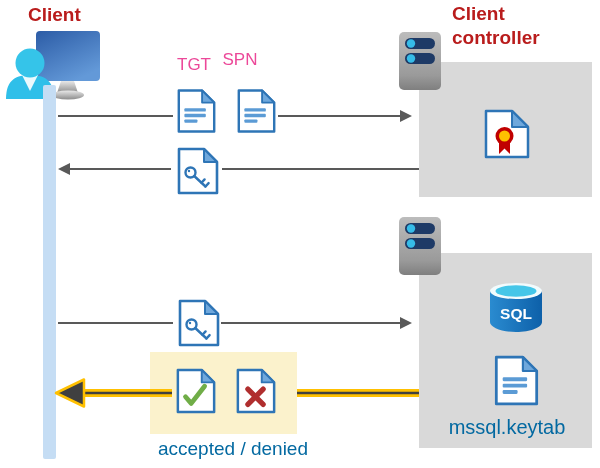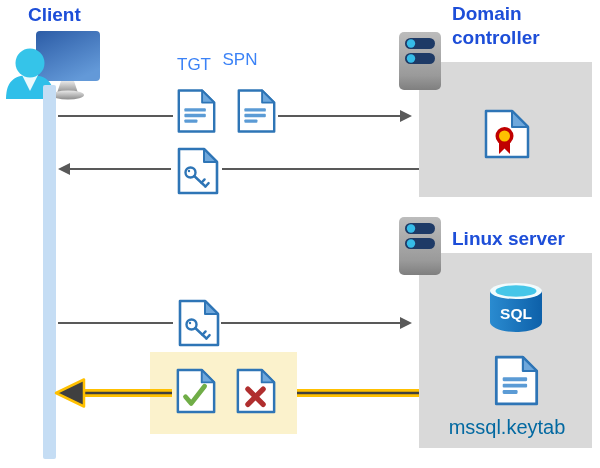--- a/index.html
+++ b/index.html
@@ -1,21 +1,21 @@
 <!DOCTYPE html>
 <html><head>
 <meta charset="utf-8">
 <style>
   html,body{margin:0;padding:0;background:#fff;}
   .canvas{position:relative;width:600px;height:468px;background:#ffffff;
           font-family:"Liberation Sans",sans-serif;overflow:hidden;}
   .abs{position:absolute;}
-  .lbl{position:absolute;color:#1d4ed8;font-size:19px;line-height:24px;}
+  .lbl{position:absolute;color:#b91c1c;font-size:19px;line-height:24px;}
   .bold{font-weight:bold;}
-  .small{font-size:17px;color:#3b82f6;}
+  .small{font-size:17px;color:#ec4899;}
   .gray-text{color:#0369a1;}
   .center{text-align:center;}
   .graybox{position:absolute;background:#D9D9D9;}
   .yellowbox{position:absolute;background:#FBF2CC;}
   .timeline{position:absolute;left:43px;top:85px;width:13px;height:374px;
             background:#C5DDF4;border-radius:2px;}
 </style>
 </head>
 <body>
 
@@ -59,41 +59,40 @@
   <div class="graybox" style="left:419px;top:62px;width:173px;height:135px"></div>
 
   <svg class="abs" style="left:398px;top:31px" width="44" height="60" viewBox="0 0 44 60">
     <rect x="1" y="1" width="42" height="58" rx="5" fill="url(#gradServer)"></rect>
     <rect x="7" y="7" width="30" height="11" rx="5.5" fill="#1E3A66"></rect>
     <circle cx="13" cy="12.5" r="4.2" fill="#36BCE8"></circle>
     <rect x="7" y="22" width="30" height="11" rx="5.5" fill="#1E3A66"></rect>
     <circle cx="13" cy="27.5" r="4.2" fill="#36BCE8"></circle>
   </svg>
 
-  <div class="lbl bold" style="left:452px;top:2px;width:145px">Domain controller</div>
+  <div class="lbl bold" style="left:452px;top:2px;width:145px">Client controller</div>
 
   <svg class="abs" style="left:482px;top:109px" width="50" height="50" viewBox="0 0 50 50">
     <path d="M4,2 H30 L46,18 V48 H4 Z" fill="#FFFFFF" stroke="#2E75B6" stroke-width="2.5" stroke-linejoin="round"></path>
     <path d="M30,2 L46,18 H30 Z" fill="#6FA8DC" stroke="#2E75B6" stroke-width="2" stroke-linejoin="round"></path>
     <path d="M17,31 L17,45 L22.5,39.5 L28,45 L28,31 Z" fill="#C00000"></path>
     <circle cx="22.5" cy="27" r="9" fill="#C00000"></circle>
     <circle cx="22.5" cy="27" r="5.5" fill="#FFC000"></circle>
   </svg>
 
   <div class="graybox" style="left:419px;top:253px;width:173px;height:195px"></div>
 
   <svg class="abs" style="left:398px;top:216px" width="44" height="60" viewBox="0 0 44 60">
     <rect x="1" y="1" width="42" height="58" rx="5" fill="url(#gradServer)"></rect>
     <rect x="7" y="7" width="30" height="11" rx="5.5" fill="#1E3A66"></rect>
     <circle cx="13" cy="12.5" r="4.2" fill="#36BCE8"></circle>
     <rect x="7" y="22" width="30" height="11" rx="5.5" fill="#1E3A66"></rect>
     <circle cx="13" cy="27.5" r="4.2" fill="#36BCE8"></circle>
   </svg>
 
-  <div class="lbl bold" style="left:452px;top:227px;width:145px">Linux server</div>
 
   <svg class="abs" style="left:486px;top:280px" width="60" height="54" viewBox="0 0 60 54">
     <path d="M4,11 V42 C4,47.5 15.6,52 30,52 C44.4,52 56,47.5 56,42 V11 Z" fill="url(#gradSql)"></path>
     <ellipse cx="30" cy="11" rx="26" ry="8" fill="#F2FBFD"></ellipse>
     <ellipse cx="30" cy="11" rx="20.5" ry="5.8" fill="#45C6E8"></ellipse>
     <text x="30" y="39" text-anchor="middle" font-size="15.5" font-weight="bold" font-family="Liberation Sans, sans-serif" fill="#FFFFFF">SQL</text>
   </svg>
 
   <svg class="abs" style="left:493px;top:355px" width="47" height="51" viewBox="0 0 44 48">
     <path d="M3,2 H28 L41,15 V46 H3 Z" fill="#FFFFFF" stroke="#2E75B6" stroke-width="2.6" stroke-linejoin="round"></path>
@@ -183,14 +182,15 @@
 
   <svg class="abs" style="left:235px;top:368px" width="42" height="46" viewBox="0 0 44 48">
     <path d="M3,2 H28 L41,15 V46 H3 Z" fill="#FFFFFF" stroke="#2E75B6" stroke-width="2.6" stroke-linejoin="round"></path>
     <path d="M28,2 L41,15 H28 Z" fill="#6FA8DC" stroke="#2E75B6" stroke-width="2" stroke-linejoin="round"></path>
     <g stroke="#B02E2E" stroke-width="5.5" stroke-linecap="round">
       <line x1="13.5" y1="22" x2="29.5" y2="38"></line>
       <line x1="29.5" y1="22" x2="13.5" y2="38"></line>
     </g>
   </svg>
 
+  <div class="lbl gray-text center" style="left:148px;top:437px;width:170px">accepted / denied</div>
 
 </div>
 
 </body></html>

